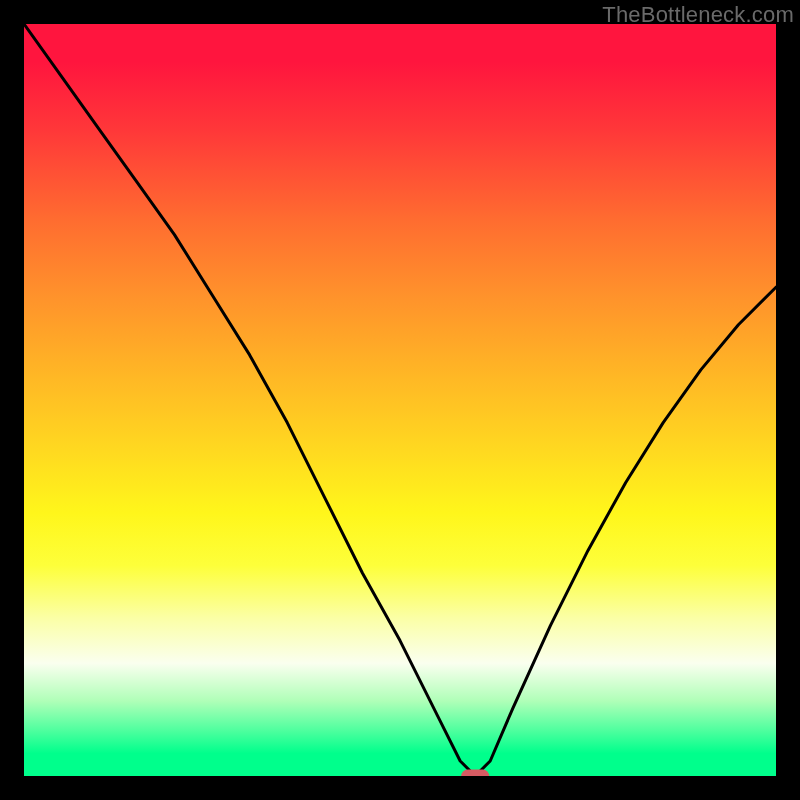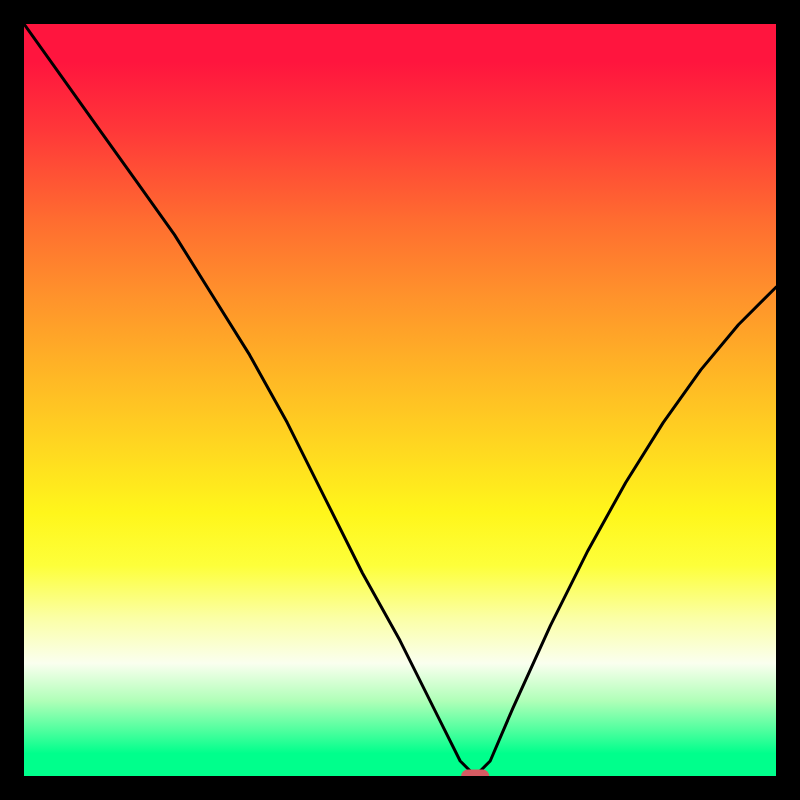--- a/index.html
+++ b/index.html
@@ -68,20 +68,21 @@
   }
   .marker {
     fill: #d65b63;
     stroke: none;
   }
 </style>
 </head>
 <body>
 
 <div class="frame">
+  <div class="watermark">TheBottleneck.com</div>
 
   <div class="plot-area">
     <svg viewBox="0 0 752 752" preserveAspectRatio="none">
       <path class="curve" d="M0.0 0.0 L37.6 52.6 L75.2 105.3 L112.8 157.9 L150.4 210.6 L188.0 270.7 L225.6 330.9 L263.2 398.6 L300.8 473.8 L338.4 549.0 L376.0 616.6 L413.6 691.8 L436.2 737.0 L451.2 752.0 L466.2 737.0 L488.8 684.3 L526.4 601.6 L564.0 526.4 L601.6 458.7 L639.2 398.6 L676.8 345.9 L714.4 300.8 L752.0 263.2"></path>
       <rect class="marker" x="437.2" y="745.5" width="28" height="13" rx="6.5" ry="6.5" fill="#d65b63"></rect>
     </svg>
   </div>
 </div>
 
 </body></html>

